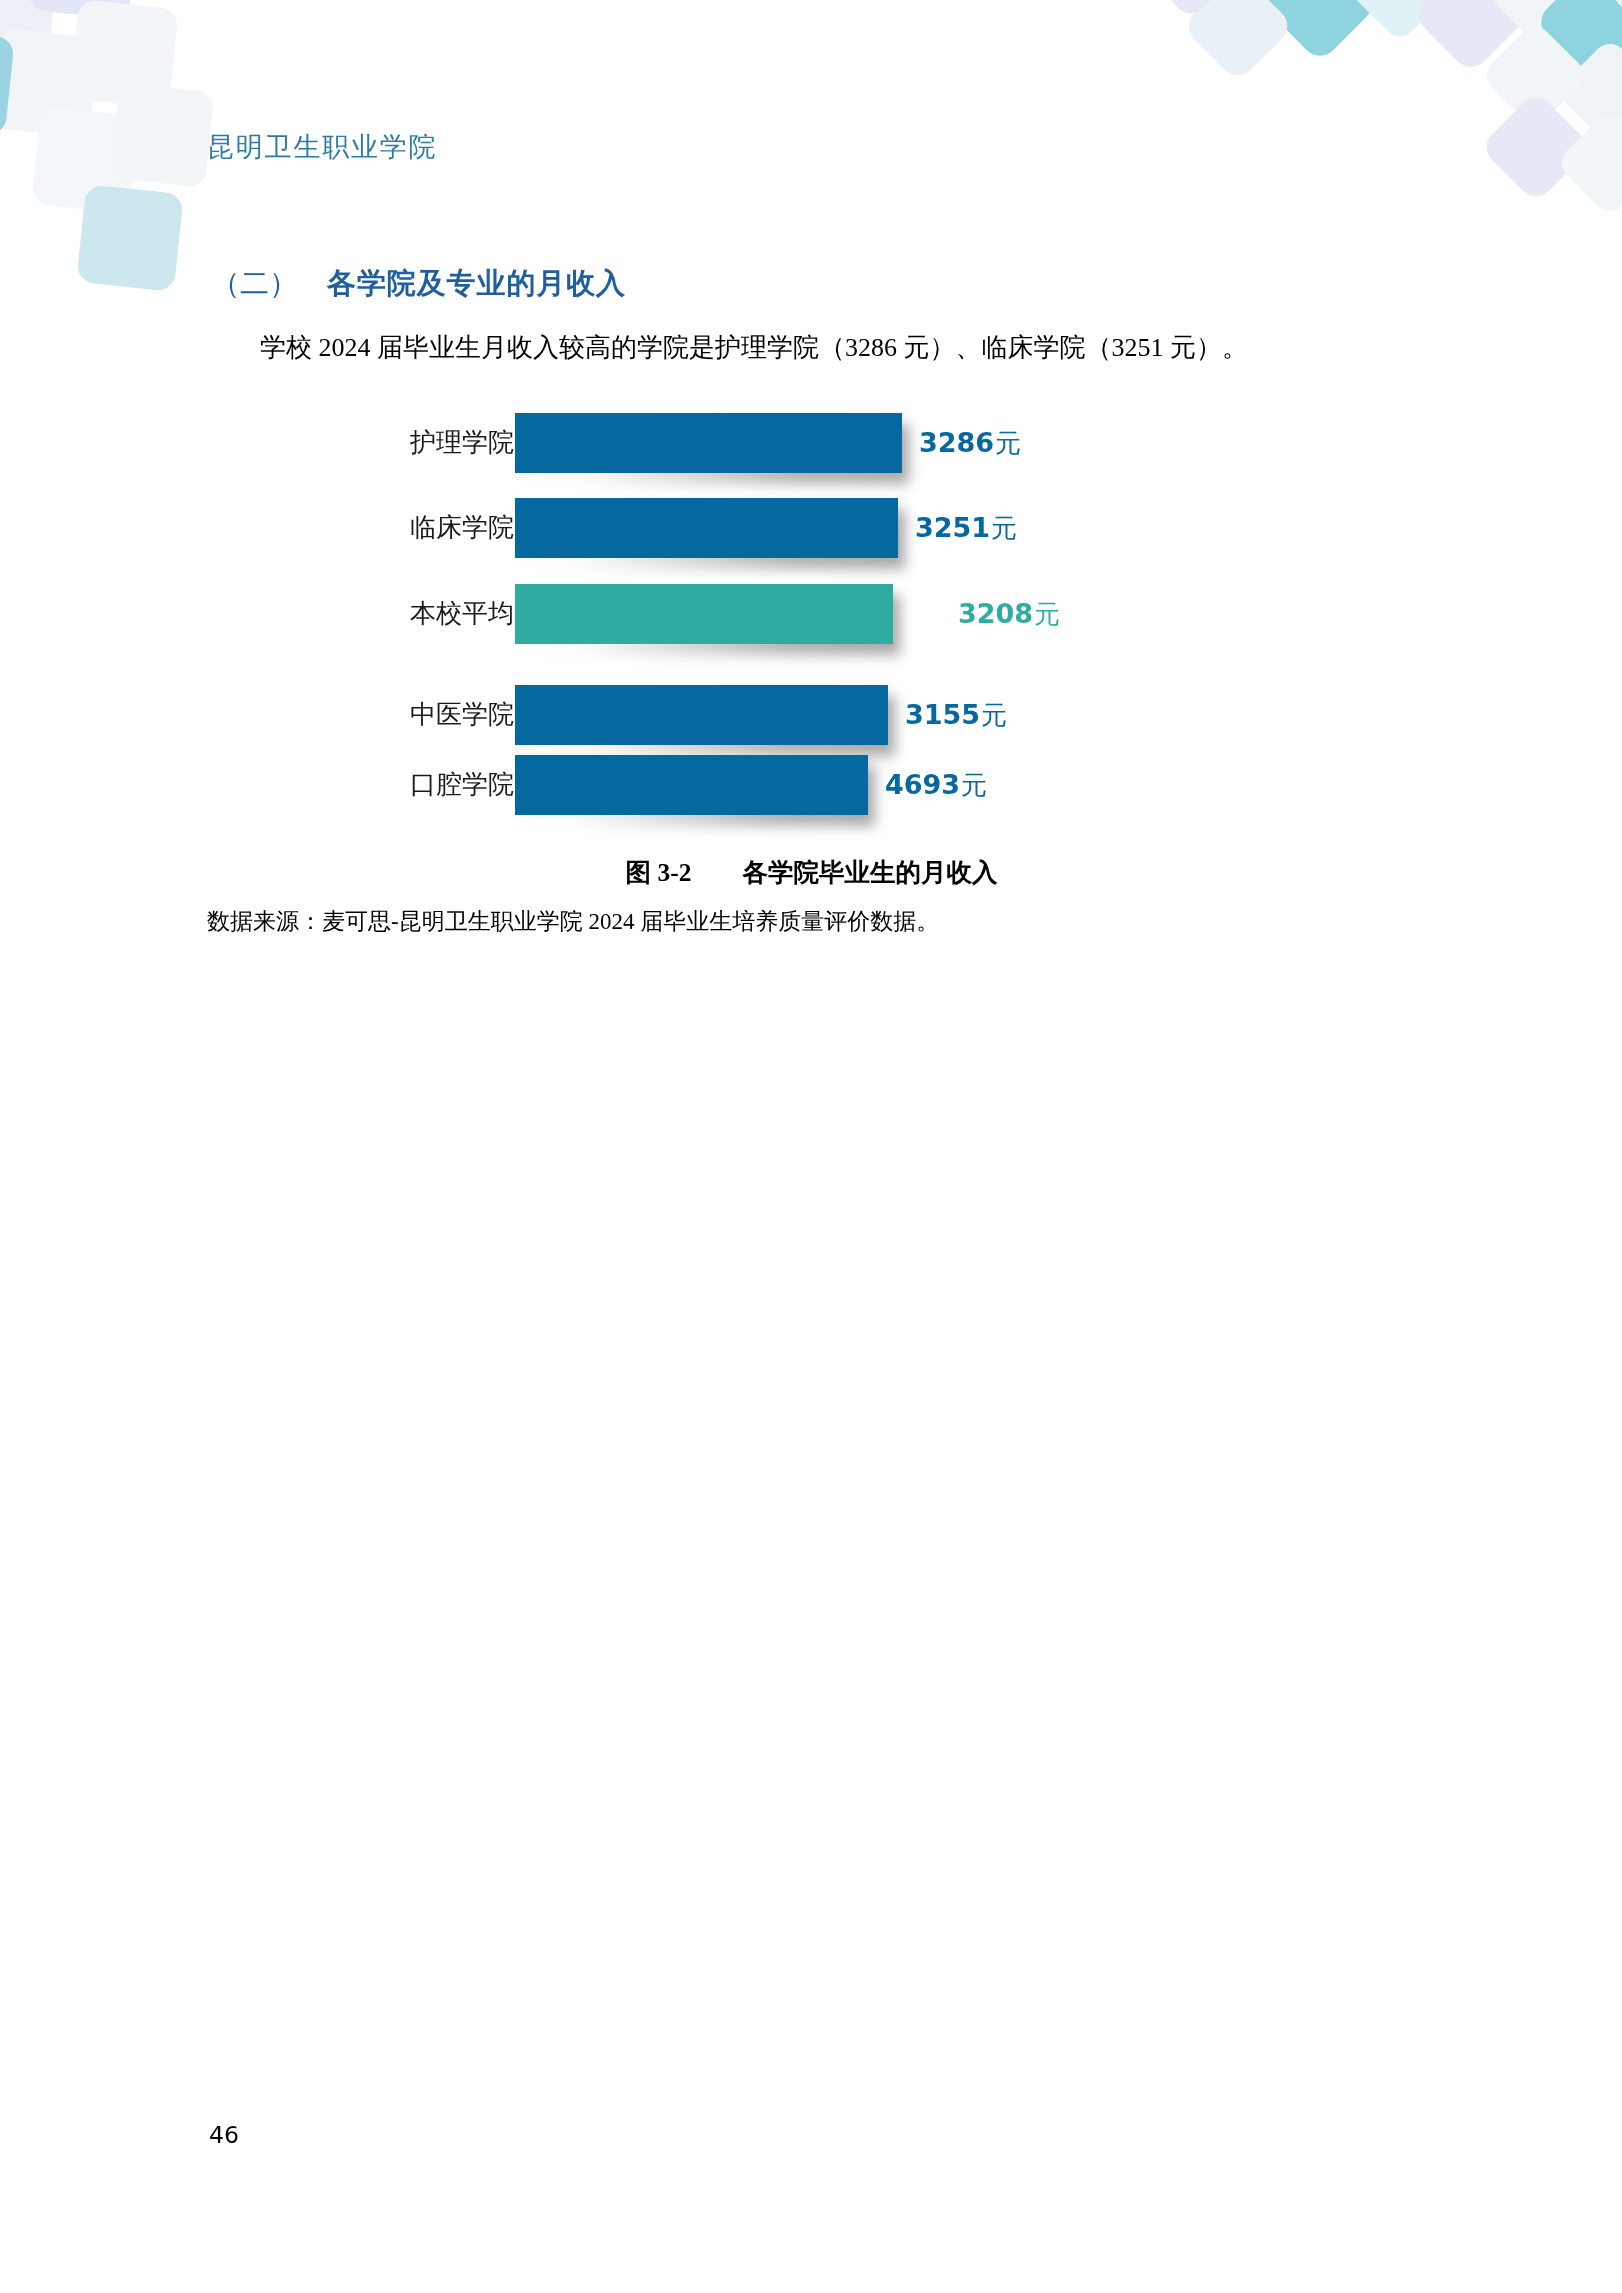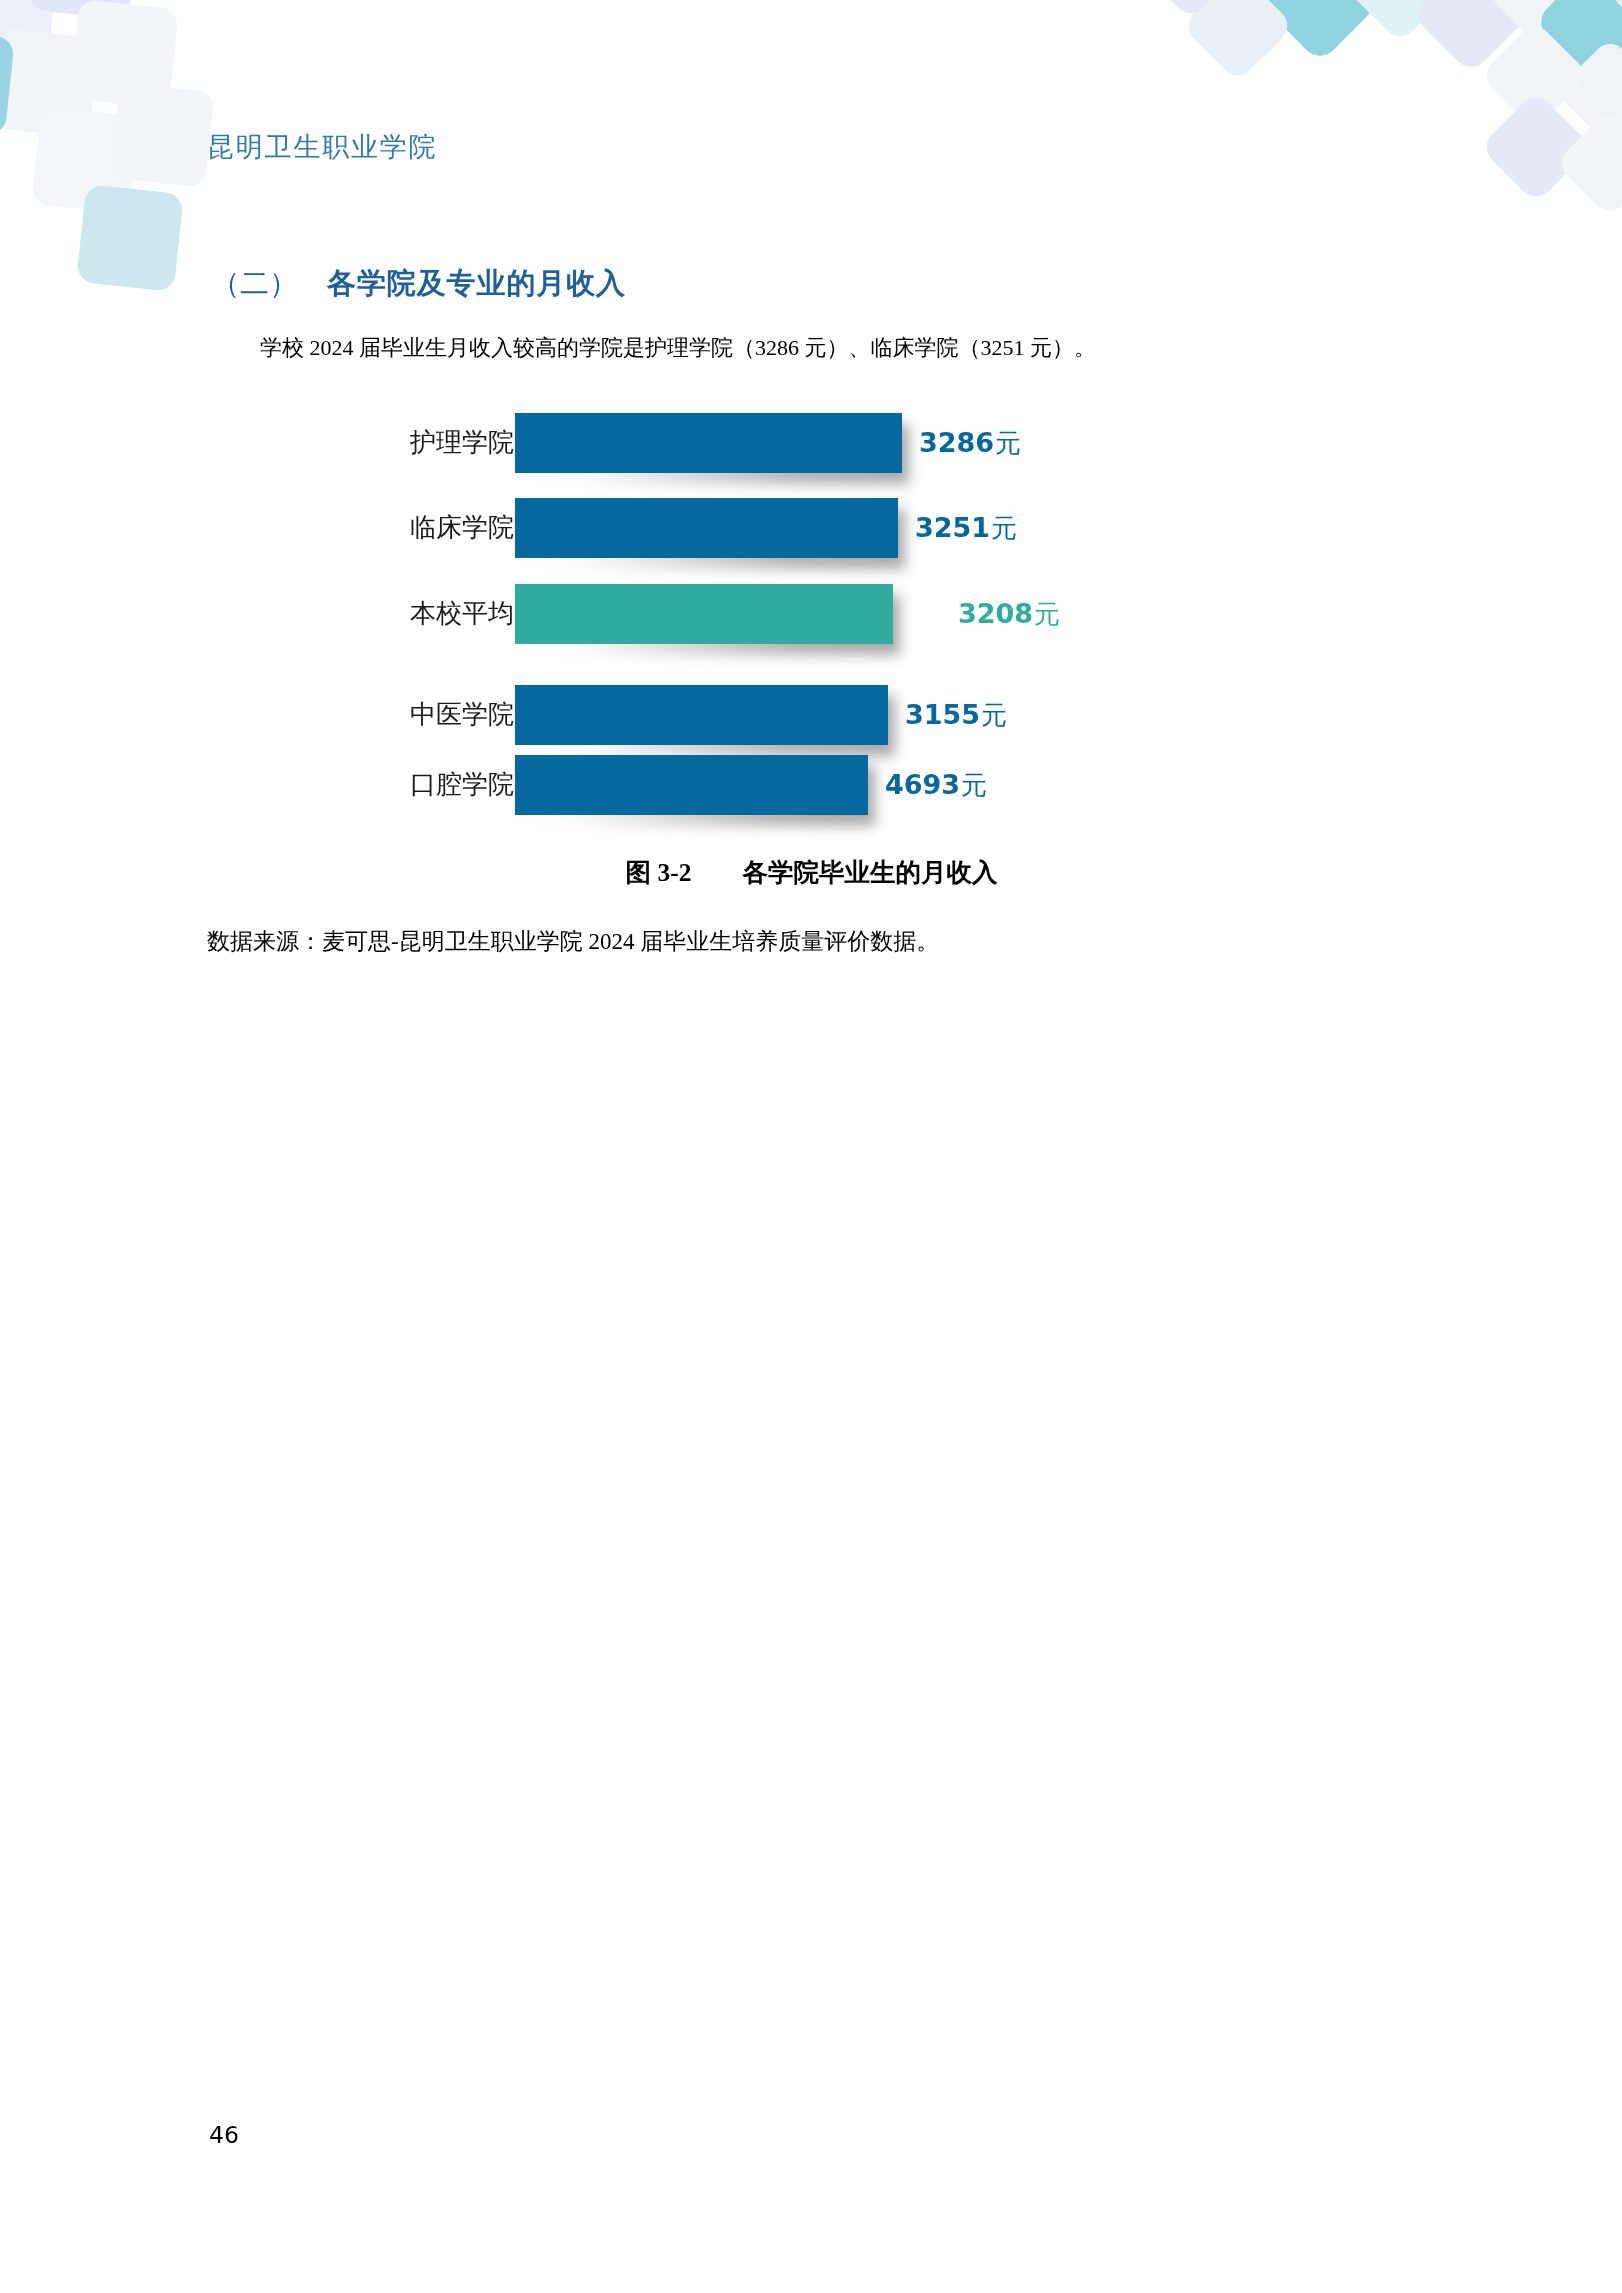--- a/index.html
+++ b/index.html
@@ -62,21 +62,21 @@
     white-space: pre;
     font-family: "Liberation Serif", "DejaVu Serif", serif;
   }
   #section-heading .num { font-weight: normal; }
   #section-heading .ttl { font-weight: bold; letter-spacing: 0.9px; }
 
   #lead-paragraph {
     position: absolute;
     left: 260px;
     top: 327px;
-    font-size: 22px;
+    font-size: 26px;
     line-height: 42px;
     color: #000000;
     white-space: pre;
   }
 
   
   #chart {
     position: absolute;
     left: 0;
     top: 400px;
@@ -161,21 +161,20 @@
     white-space: pre;
   }
 
   #data-source {
     position: absolute;
     left: 207px;
     top: 906px;
     font-size: 23px;
     color: #000000;
     white-space: pre;
-    margin-top: 20px;
   }
 
   #page-number {
     position: absolute;
     left: 209px;
     top: 2121px;
     font-family: "DejaVu Sans", "Liberation Sans", sans-serif;
     font-size: 23.6px;
     color: #000000;
   }

